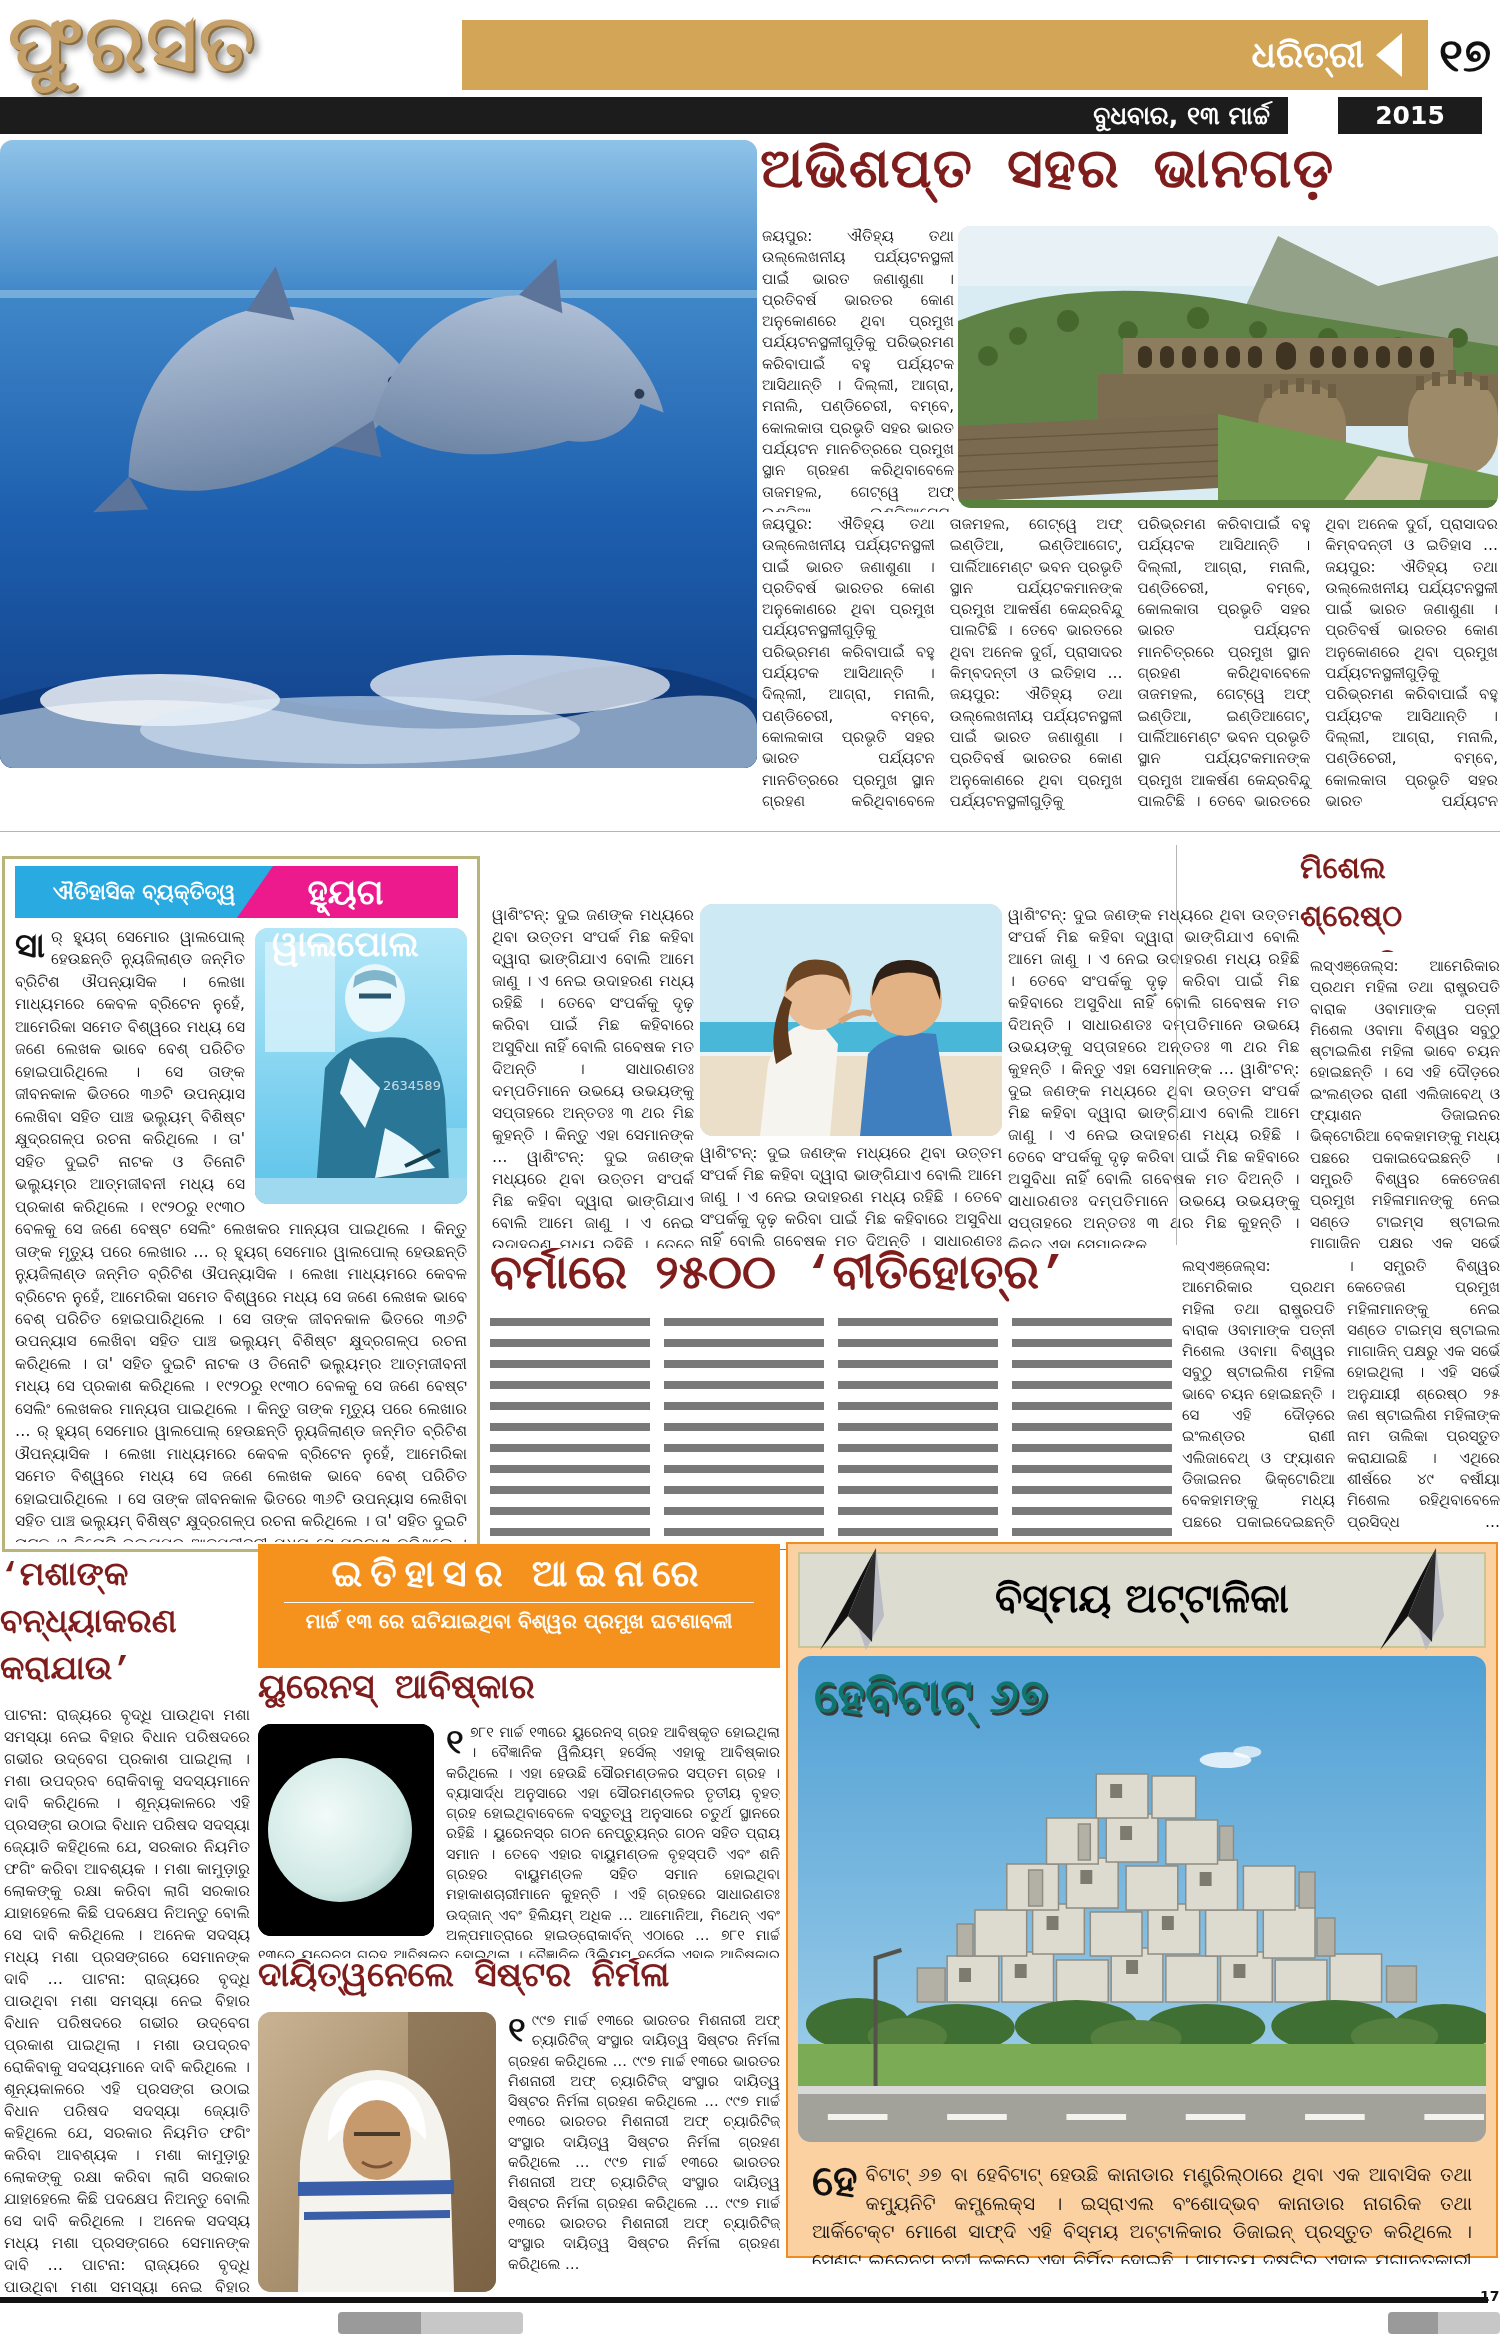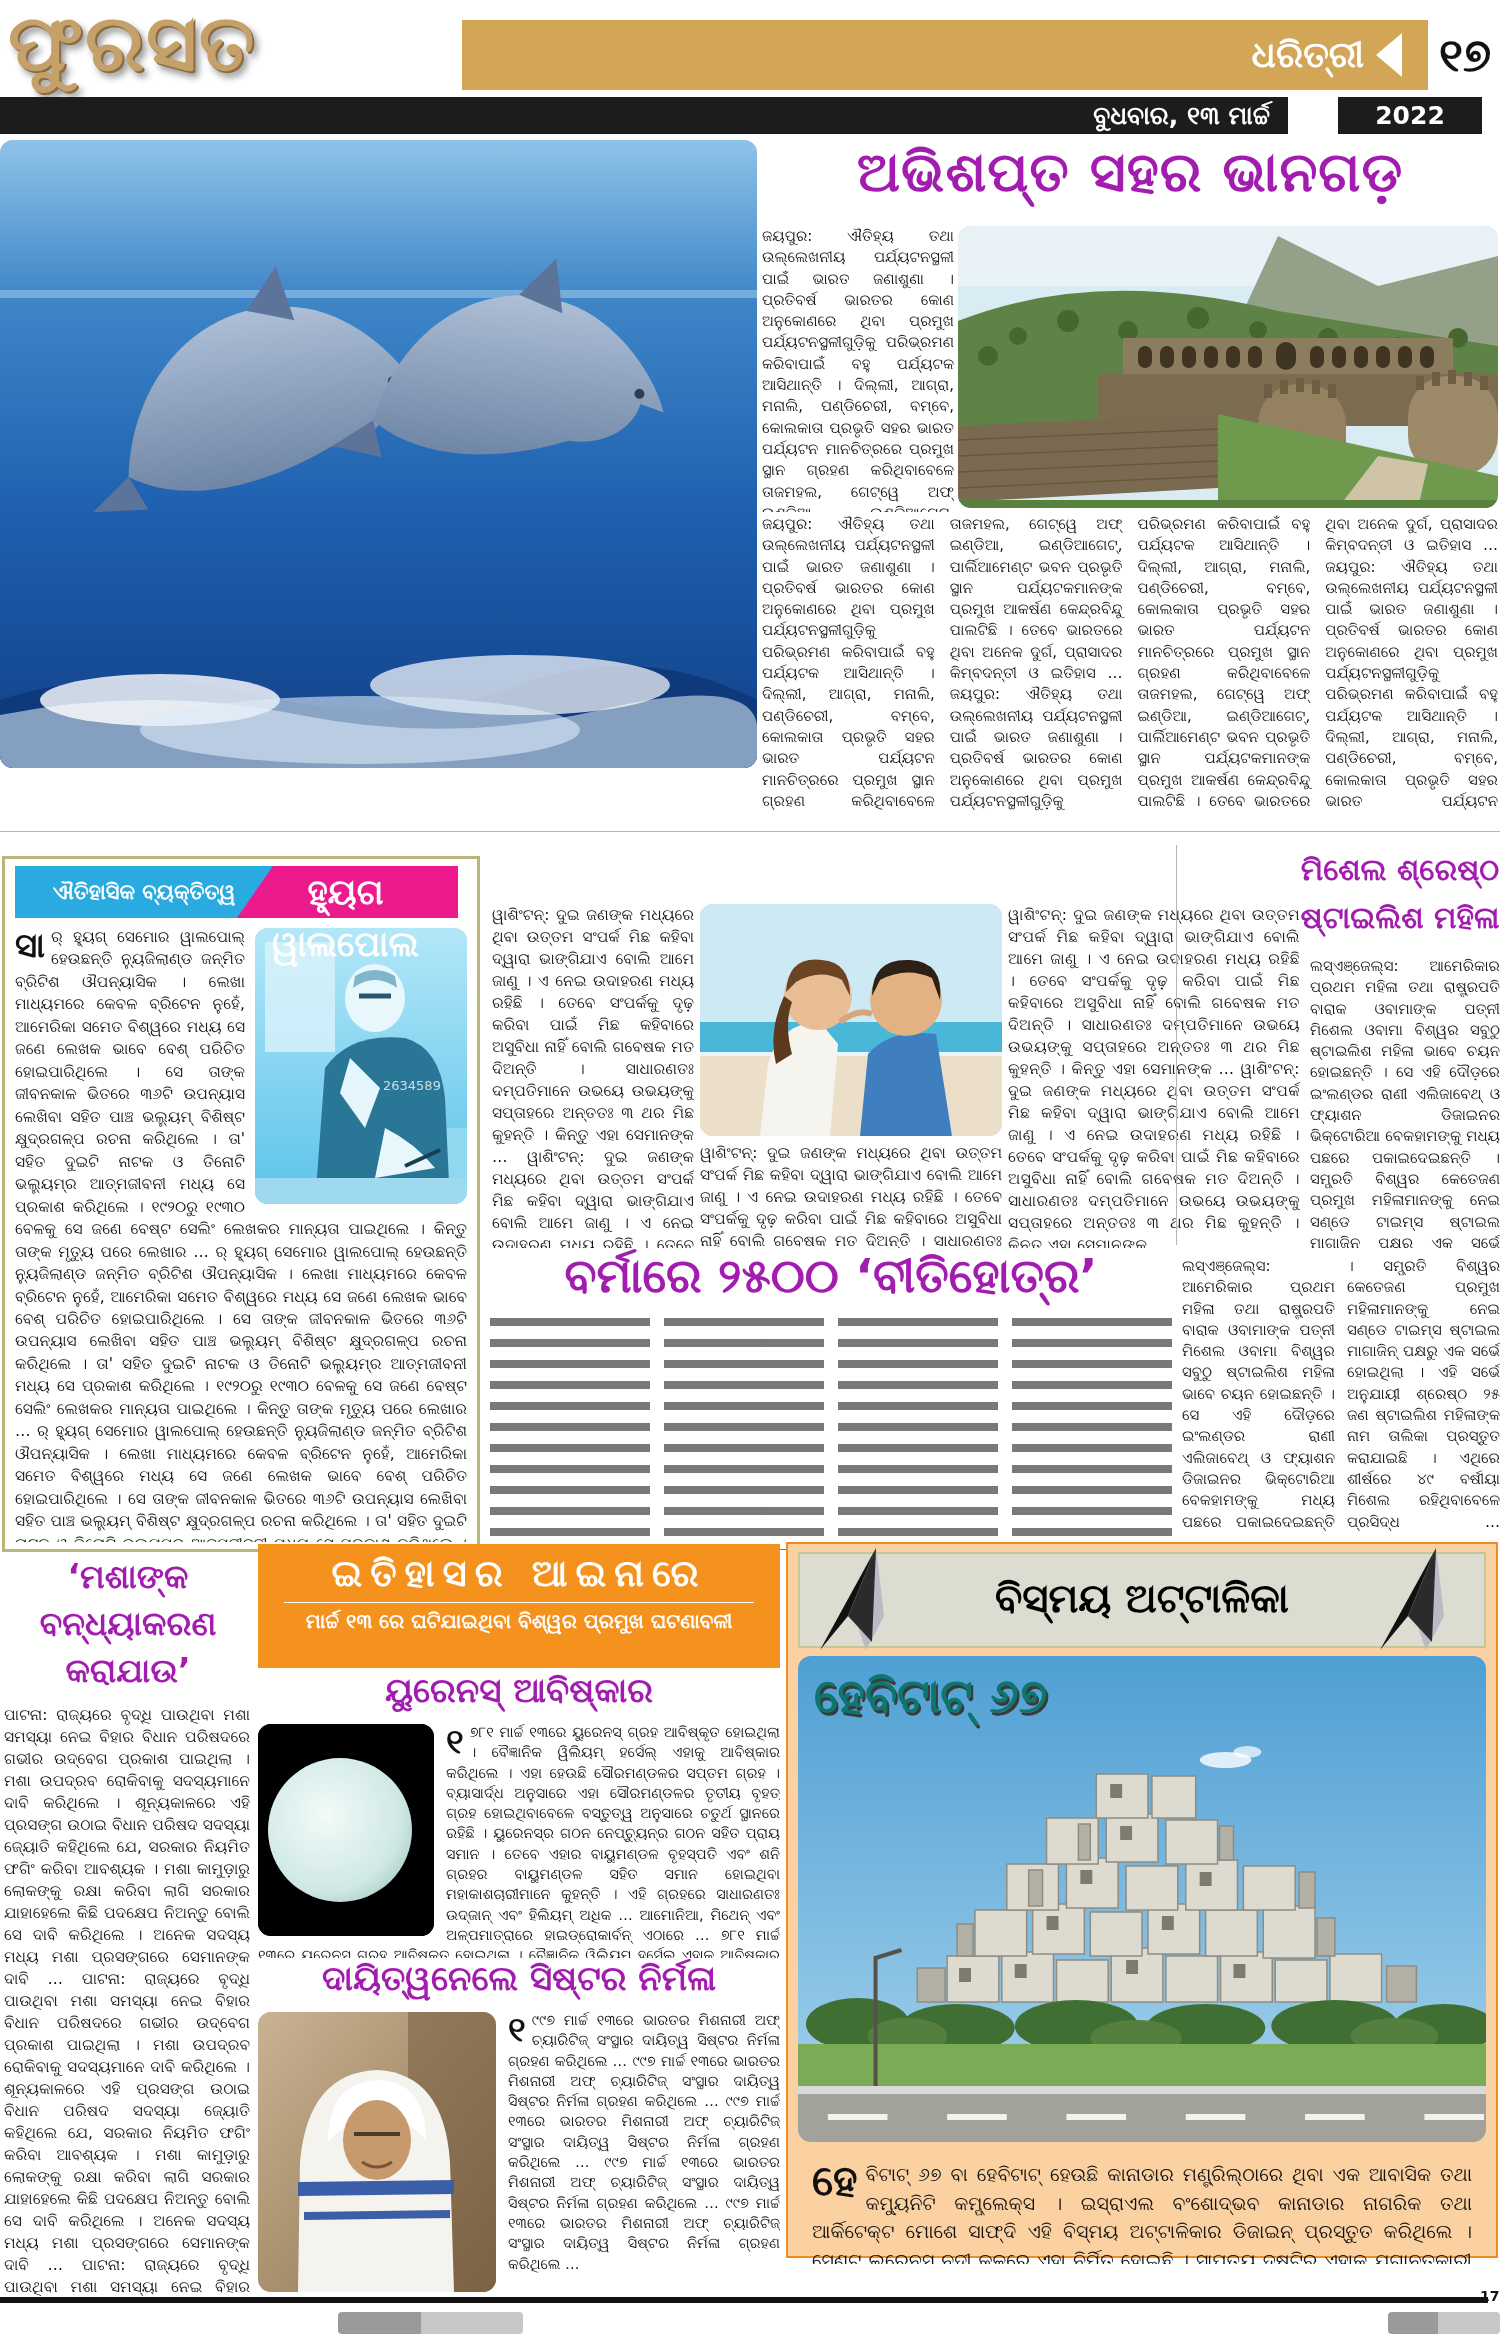--- a/index.html
+++ b/index.html
@@ -1,19 +1,19 @@
 <!DOCTYPE html>
 <html><head>
 <meta charset="utf-8">
 <style>
   html,body{margin:0;padding:0;background:#fff;}
   #page{position:relative;width:1500px;height:2334px;background:#fff;overflow:hidden;
         font-family:"DejaVu Sans","Liberation Sans",sans-serif;color:#111;}
   .abs{position:absolute;box-sizing:border-box;}
-  .headline{font-weight:bold;color:#a21caf;text-align:center;overflow:hidden;}
+  .headline{font-weight:bold;color:#7f1d1d;text-align:left;overflow:hidden;font-family:Liberation Mono, monospace;}
   .bodytext{font-size:15px;line-height:1.42;text-align:justify;overflow:hidden;color:#141414;}
   .rule{background:#b5b5b5;}
   
   #logo{left:8px;top:-2px;width:420px;height:104px;font-size:78px;font-weight:800;color:#c5a069;
         text-shadow:2px 2px 0 #8a6d42,5px 6px 7px rgba(0,0,0,.45);letter-spacing:2px;}
   #tanbar{left:462px;top:20px;width:966px;height:70px;background:#d2a557;}
   #brand{position:absolute;right:64px;top:0;height:70px;line-height:70px;color:#fff;font-size:36px;font-weight:bold;}
   #tannotch{position:absolute;right:26px;top:13px;width:0;height:0;border-top:22px solid transparent;
         border-bottom:22px solid transparent;border-right:26px solid #fff;}
   #pgodia{left:1430px;top:20px;width:70px;height:70px;font-size:46px;font-weight:bold;text-align:center;line-height:70px;}
@@ -79,21 +79,21 @@
 
 <div id="page">
 
   <div class="abs" id="logo">ଫୁରସତ</div>
   <div class="abs" id="tanbar">
     <span id="brand">ଧରିତ୍ରୀ</span>
     <span id="tannotch"></span>
   </div>
   <div class="abs" id="pgodia">୧୭</div>
   <div class="abs" id="datebar">ବୁଧବାର, ୧୩ ମାର୍ଚ୍ଚ</div>
-  <div class="abs" id="yearbox">2022</div>
+  <div class="abs" id="yearbox">2015</div>
 
   <div class="abs photo" style="left:0;top:140px;width:757px;height:628px;">
     <svg viewBox="0 0 757 628" preserveAspectRatio="none">
       <defs>
         <linearGradient id="sea" x1="0" y1="0" x2="0" y2="1">
           <stop offset="0" stop-color="#8fc3e8"></stop>
             <stop offset=".25" stop-color="#3f86c8"></stop>
           <stop offset=".6" stop-color="#1d5fae"></stop>
             <stop offset="1" stop-color="#123f86"></stop>
         </linearGradient>

